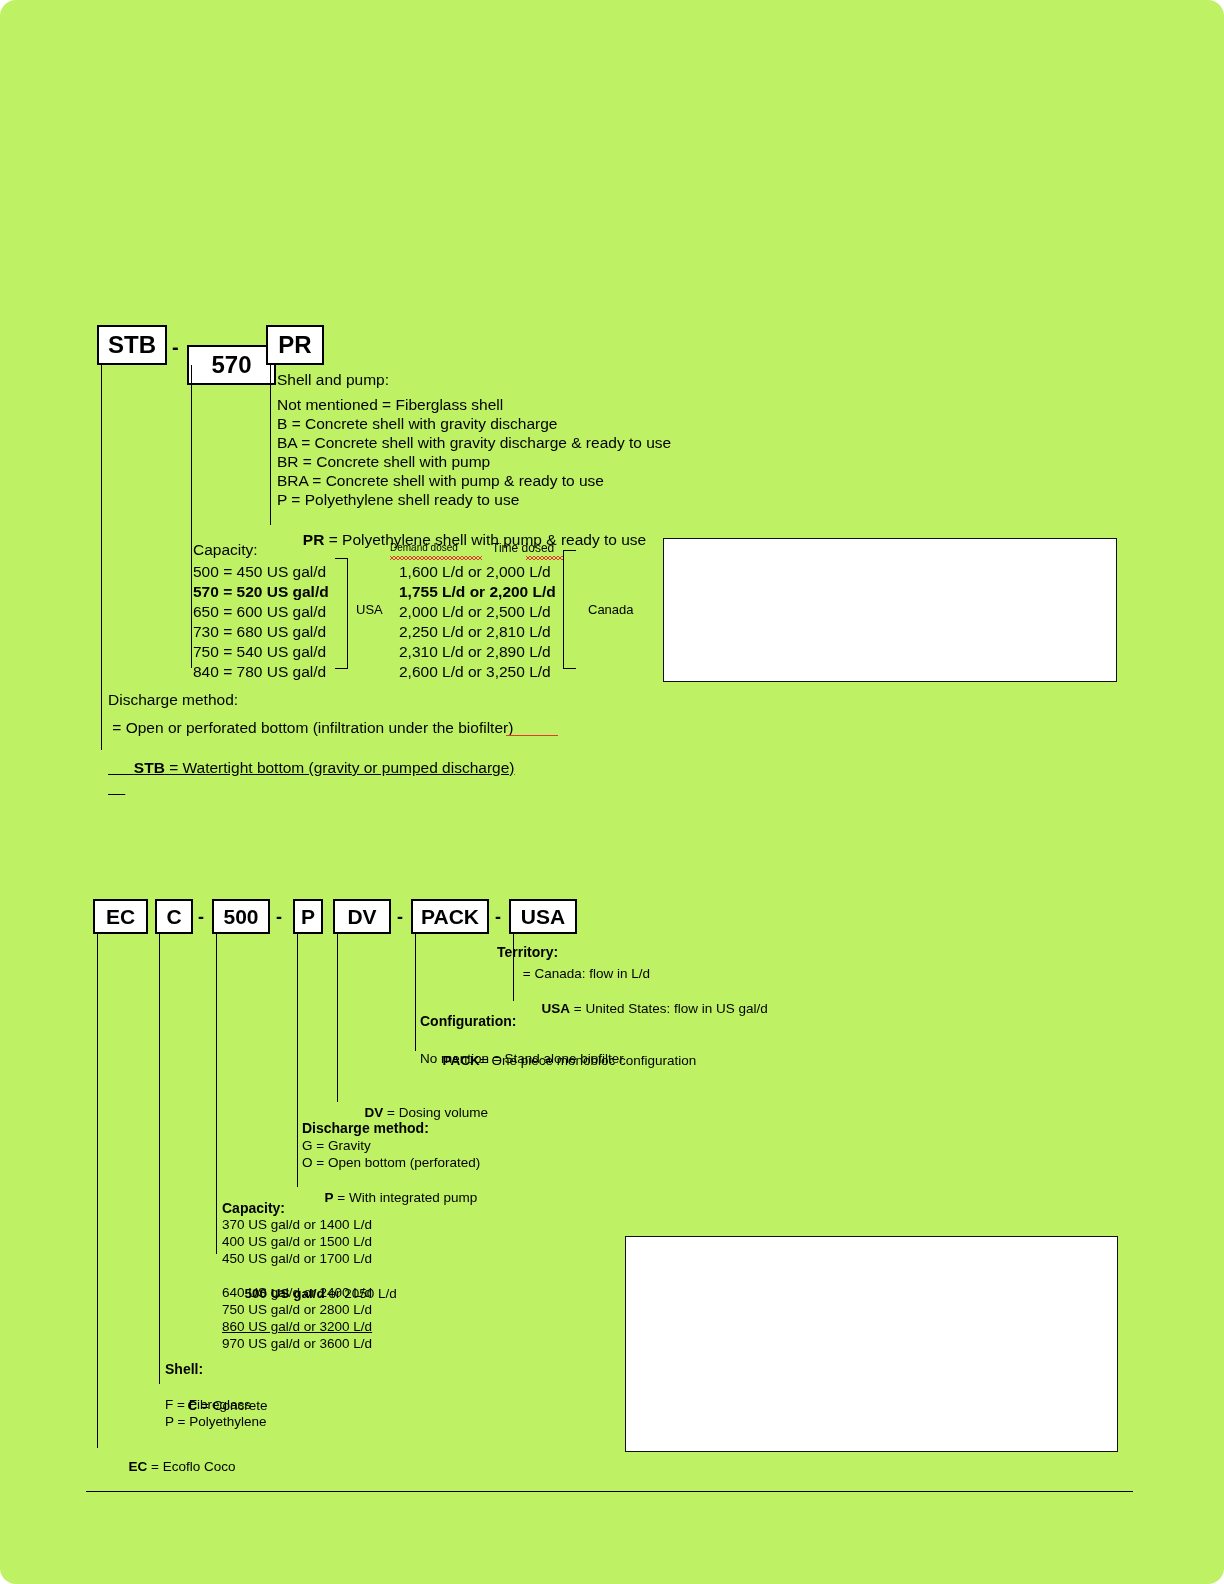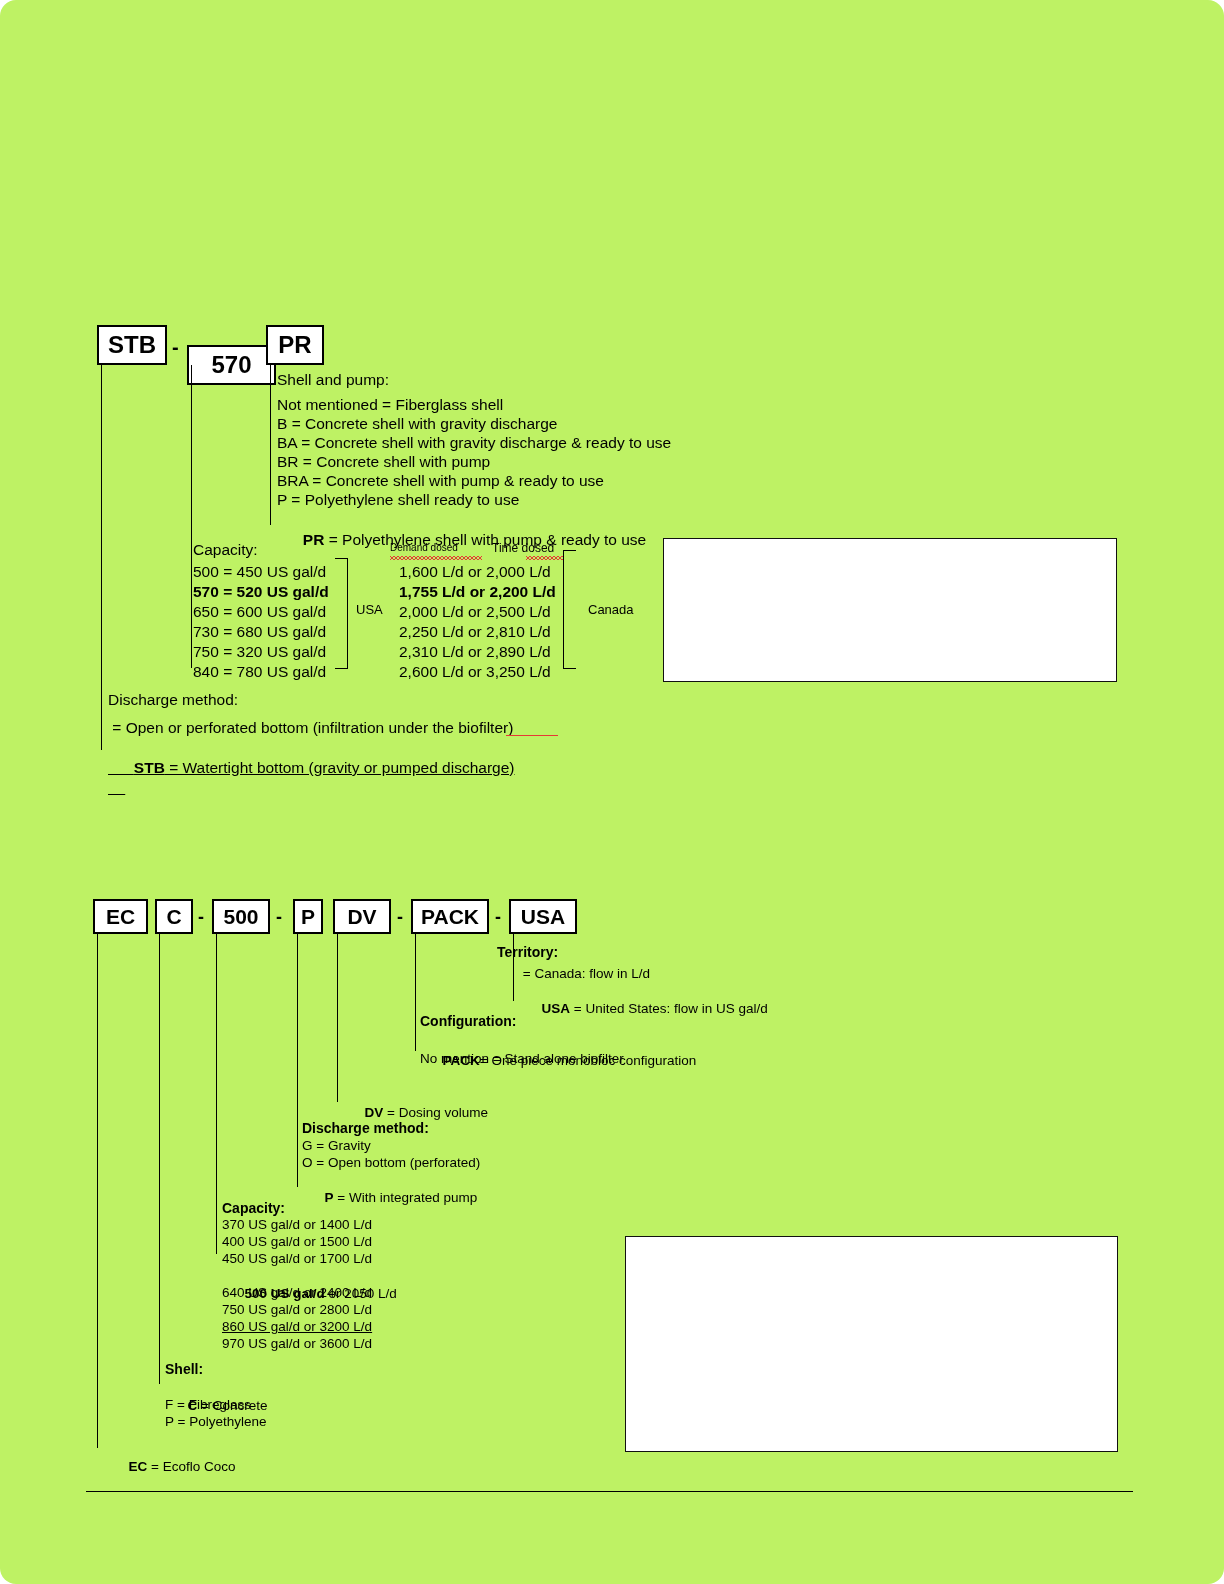--- a/index.html
+++ b/index.html
@@ -140,21 +140,21 @@
     <div class="br-right" style="left:335px; top:558px; width:13px; height:111px;"></div>
     <div class="br-left" style="left:563px; top:550px; width:13px; height:119px;"></div>
 
     <div class="txt d1s" style="left:356px; top:601px;">USA</div>
     <div class="txt d1s" style="left:588px; top:601px;">Canada</div>
 
     <div class="txt d1" style="left:193px; top:562px;">500 = 450 US gal/d</div>
     <div class="txt d1 b" style="left:193px; top:582px;">570 = 520 US gal/d</div>
     <div class="txt d1" style="left:193px; top:602px;">650 = 600 US gal/d</div>
     <div class="txt d1" style="left:193px; top:622px;">730 = 680 US gal/d</div>
-    <div class="txt d1" style="left:193px; top:642px;">750 = 320 US gal/d</div>
+    <div class="txt d1" style="left:193px; top:642px;">750 = 540 US gal/d</div>
     <div class="txt d1" style="left:193px; top:662px;">840 = 780 US gal/d</div>
 
     <div class="txt d1" style="left:399px; top:562px;">1,600 L/d or 2,000 L/d</div>
     <div class="txt d1 b" style="left:399px; top:582px;">1,755 L/d or 2,200 L/d</div>
     <div class="txt d1" style="left:399px; top:602px;">2,000 L/d or 2,500 L/d</div>
     <div class="txt d1" style="left:399px; top:622px;">2,250 L/d or 2,810 L/d</div>
     <div class="txt d1" style="left:399px; top:642px;">2,310 L/d or 2,890 L/d</div>
     <div class="txt d1" style="left:399px; top:662px;">2,600 L/d or 3,250 L/d</div>
 
     <div class="txt d1 hdr" style="left:108px; top:690px;">Discharge method:</div>

